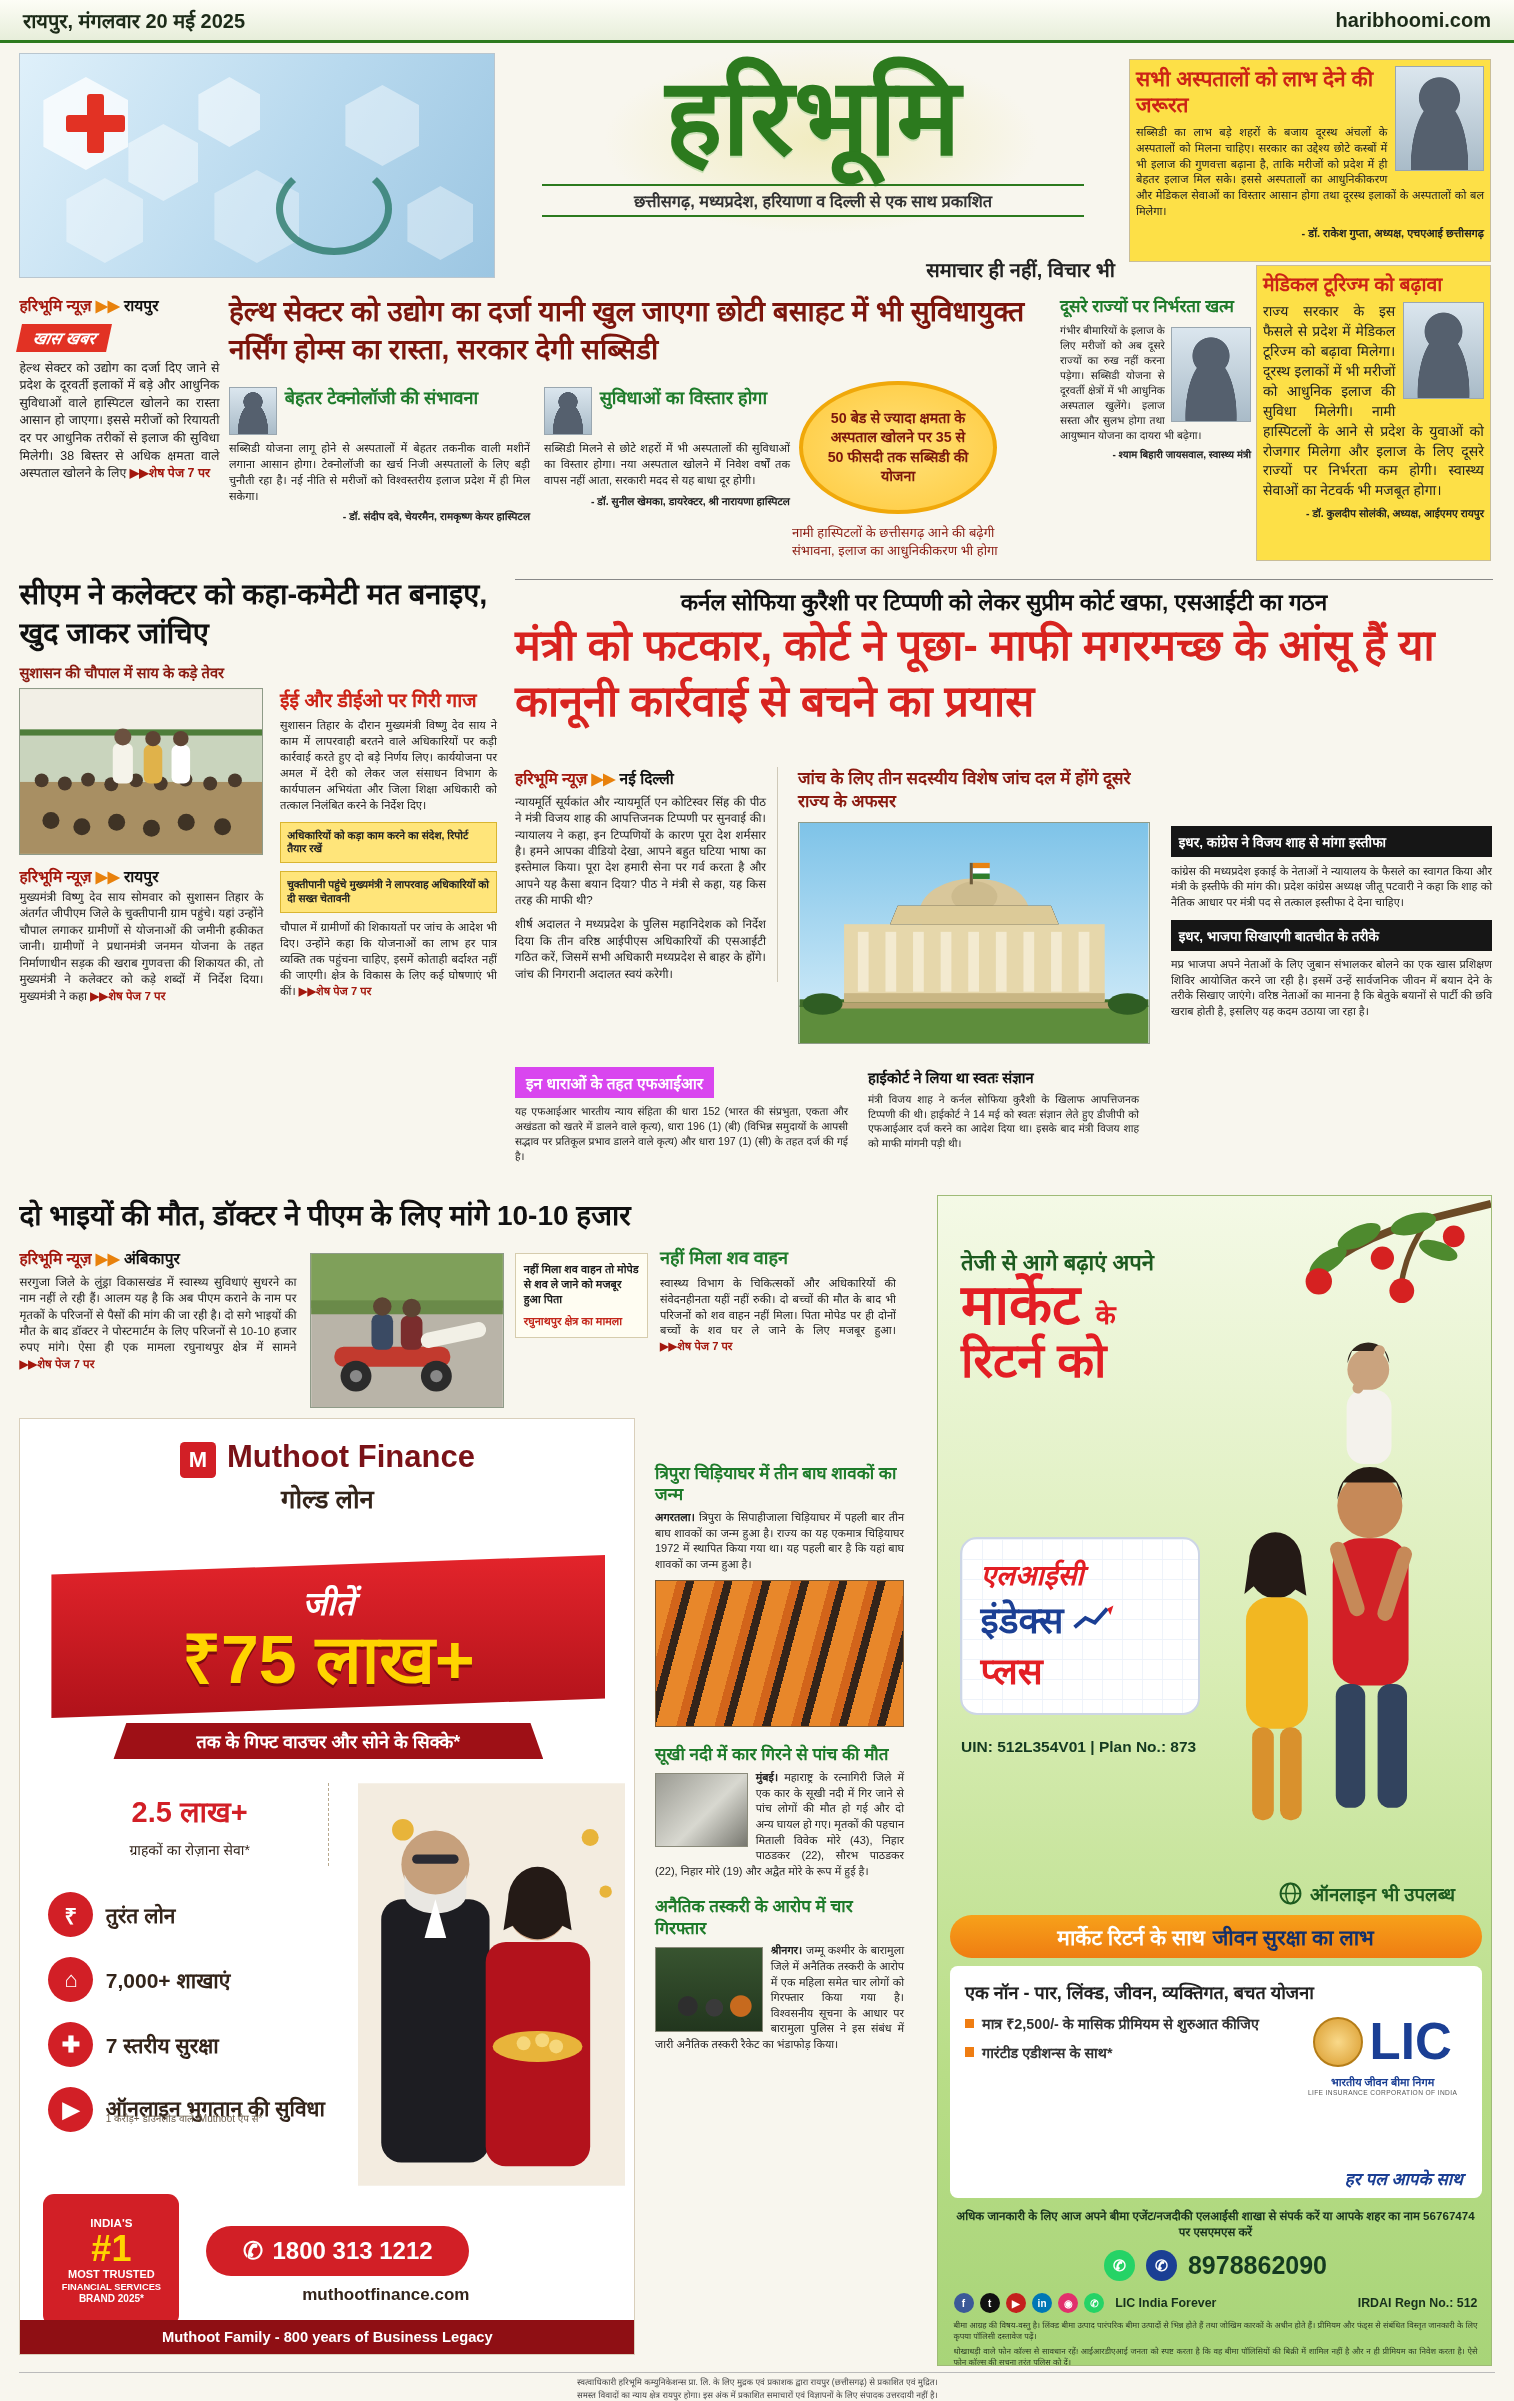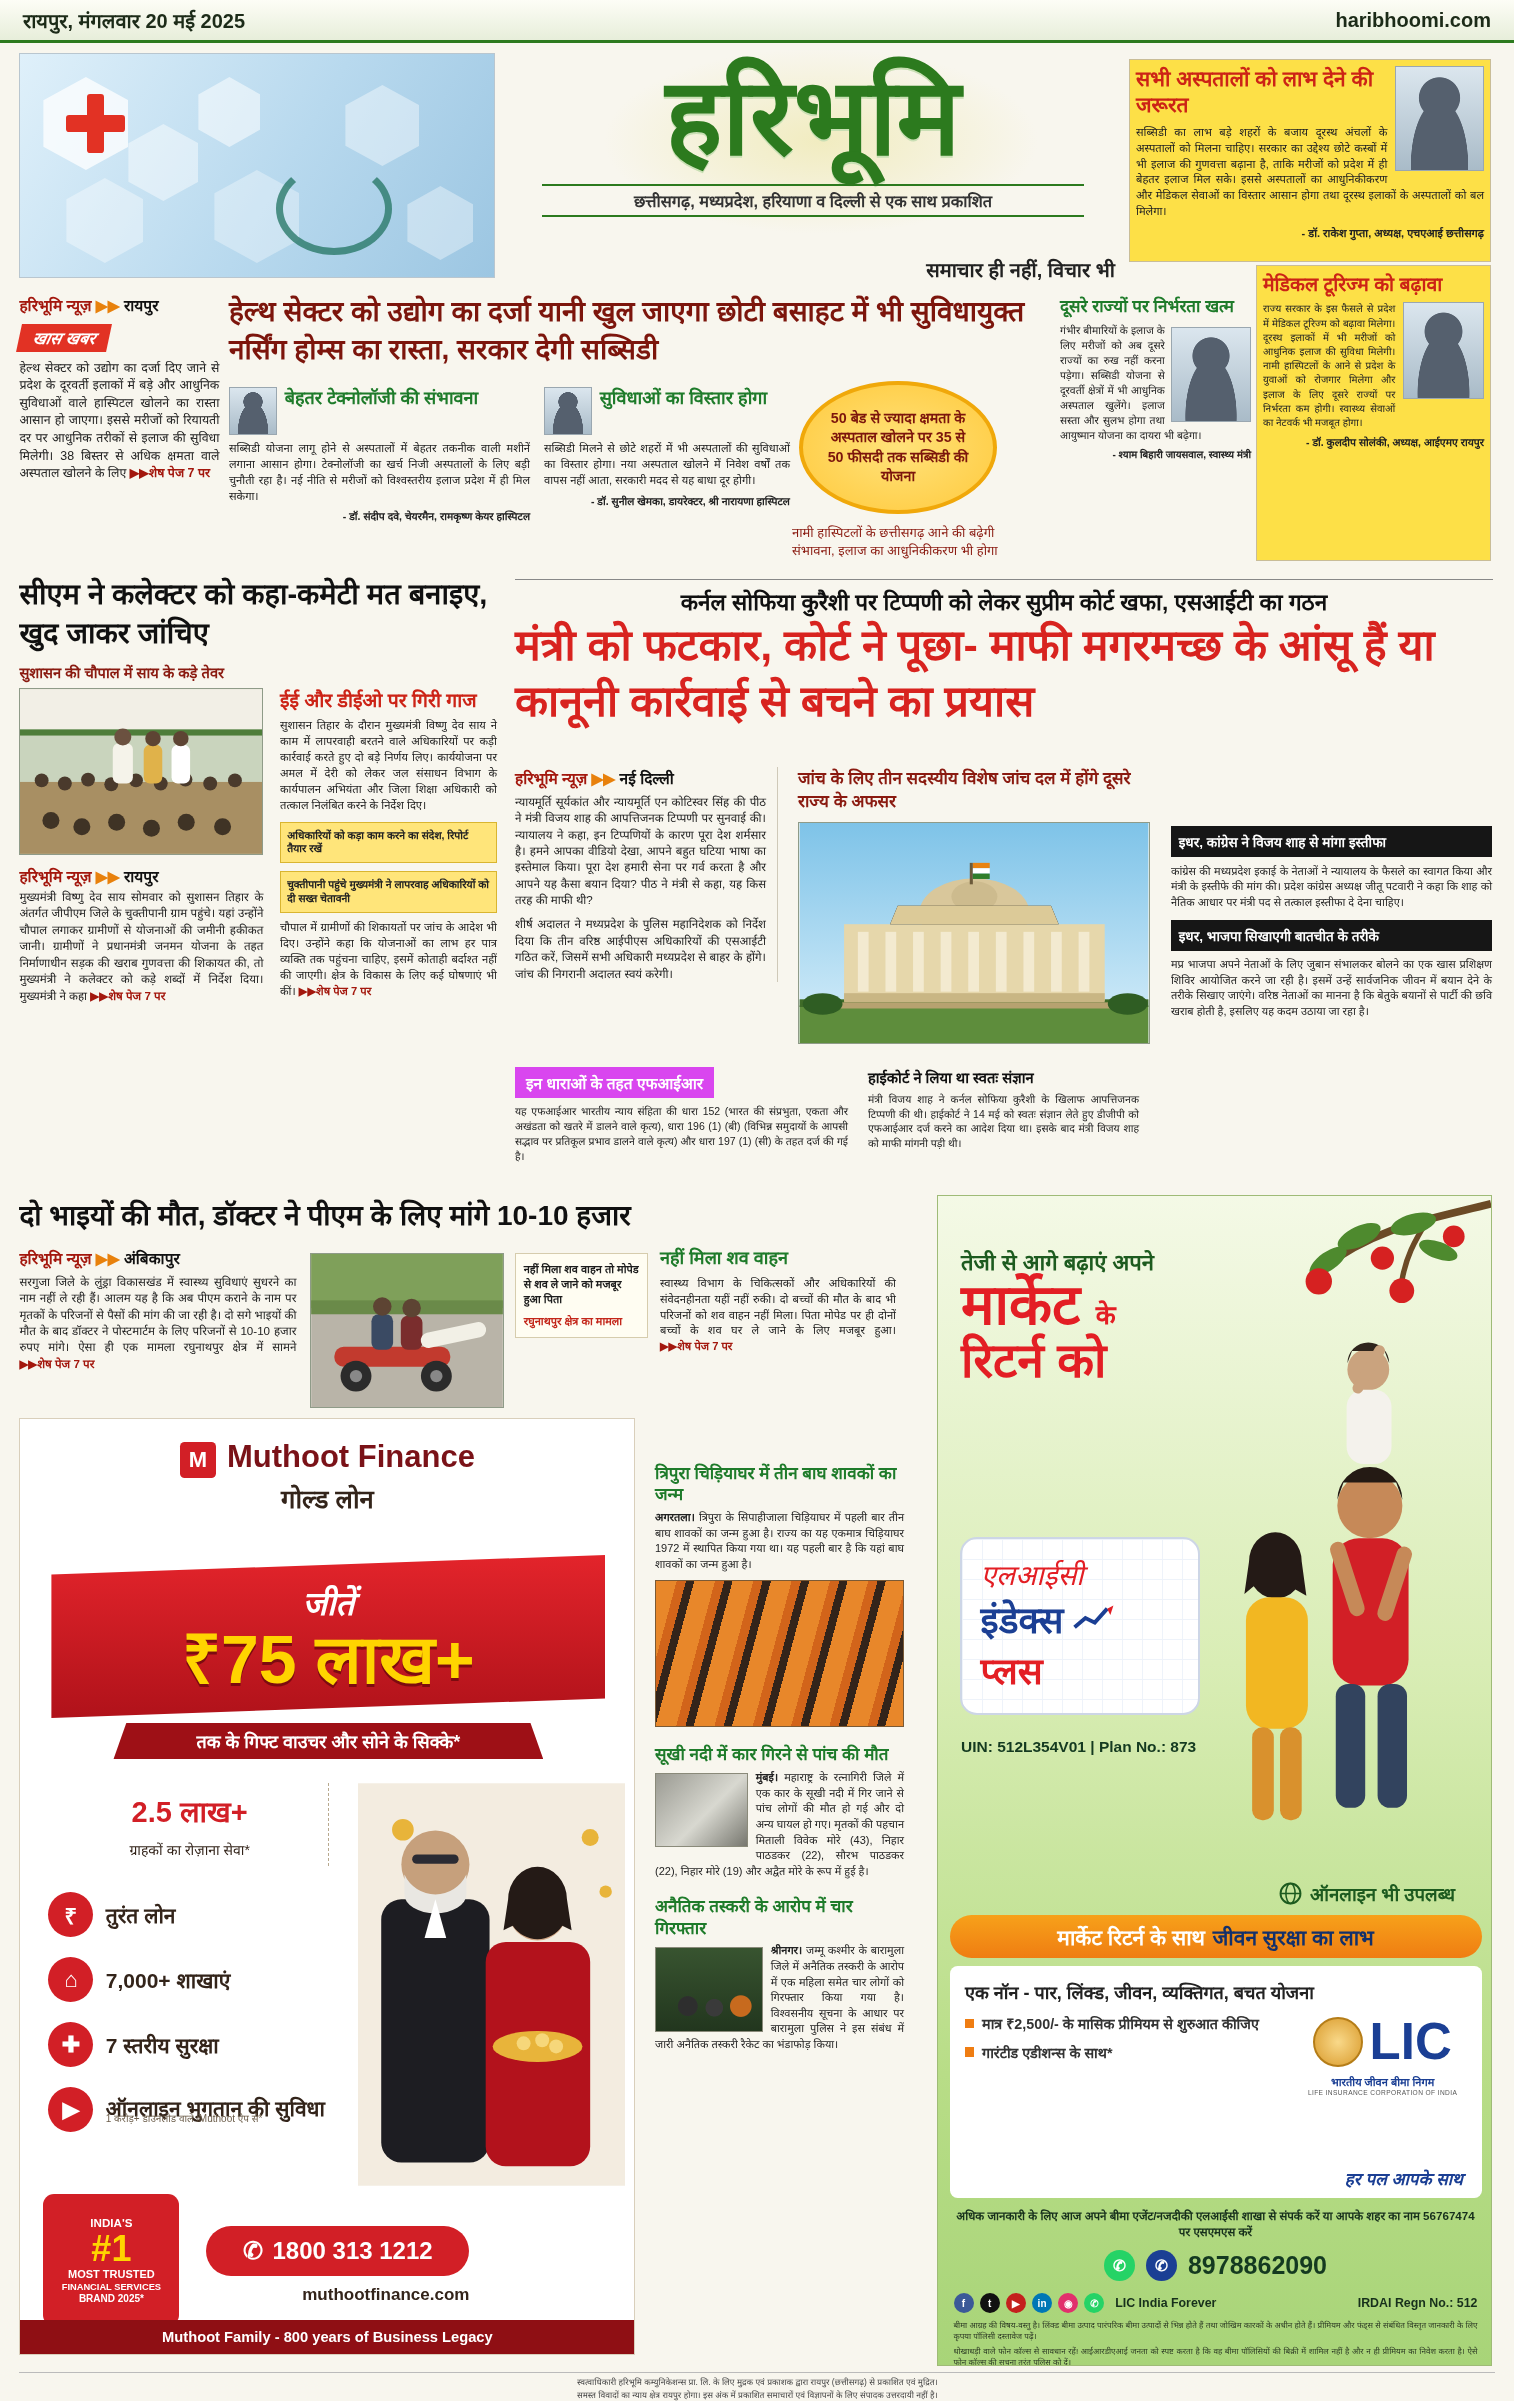--- a/index.html
+++ b/index.html
@@ -108,21 +108,21 @@
 #mf-phone{position:absolute;left:186px;top:807px;width:263px;height:50px;background:#d21f26;border-radius:26px;color:#fff;display:flex;align-items:center;justify-content:center;gap:9.3px;font-size:24px;font-weight:800}
 #mf-web{position:absolute;left:186px;top:866px;width:263px;text-align:right;font-size:17px;font-weight:800;color:#33241a}
 #mf-footer{position:absolute;left:0;bottom:0;width:100%;height:34px;background:#8f0f14;color:#fff;display:flex;align-items:center;justify-content:center;font-size:14.7px;font-weight:bold}
 
 #lic{position:absolute;left:937px;top:1195px;width:555px;height:1171px;background:linear-gradient(180deg,#f4f9e6 0%,#d9edb5 40%,#b8dd87 75%,#a8d478 100%);border:0.8px solid #9fbb77;overflow:hidden}
 #lic-l1{font-size:22px;font-weight:800;color:#1d5b1f}
 #lic-l2{font-size:56px;font-weight:800;color:#e31e24;line-height:1.05}
 #lic-l2 .small{font-size:26px}
 #lic-l3{font-size:48px;font-weight:800;color:#e31e24;line-height:1.1}
 #lic-badge{position:absolute;left:22px;top:341px;width:240px;height:178px;background:#fff;border:2.3px solid #cdd6e6;border-radius:17px;padding:15.5px 18.6px;background-image:repeating-linear-gradient(#eef3fa 0 0.8px,rgba(0,0,0,0) 0.8px 20px),repeating-linear-gradient(90deg,#eef3fa 0 0.8px,rgba(0,0,0,0) 0.8px 20px)}
-#lic-badge .b1{font-size:28px;font-weight:400;font-style:italic;color:#e31e24}
+#lic-badge .b1{font-size:28px;font-weight:700;font-style:italic;color:#e31e24}
 #lic-badge .b2{font-size:37px;font-weight:800;color:#1b3f94;display:flex;align-items:center;gap:9.3px}
 #lic-badge .b3{font-size:37px;font-weight:800;color:#e31e24}
 #lic-uin{position:absolute;left:23px;top:542px;font-size:15.5px;font-weight:800;color:#143a20}
 #lic-online{position:absolute;right:36px;top:685px;display:flex;align-items:center;gap:7.7px;font-size:18.6px;font-weight:800;color:#1d5b1f}
 #lic-band{position:absolute;left:11.6px;top:719px;width:532px;height:43px;border-radius:22px;background:linear-gradient(#f7a11a,#ef7d12);display:flex;align-items:center;justify-content:center;gap:7.7px;font-size:21px;font-weight:800}
 #lic-panel{position:absolute;left:11.6px;top:770px;width:532px;height:232px;background:#fff;border-radius:7.7px;padding:14px 15.5px}
 #lic-plan{font-size:18px;font-weight:800;color:#222;margin-bottom:11px}
 .lic-bullet{display:flex;gap:7.7px;width:341px;margin-bottom:9.3px;font-size:14.3px;font-weight:bold;color:#333;line-height:1.35}
 .lic-bullet:before{content:"";flex:0 0 9.3px;height:9.3px;background:#ef7d12;margin-top:3.9px}
 #lic-logo{position:absolute;right:15.5px;top:46px;width:167px;text-align:center}
@@ -212,21 +212,21 @@
   <div id="lead-right">
     <div class="green-title" style="font-size:17px;margin-bottom:6.2px">दूसरे राज्यों पर निर्भरता खत्म</div>
     <div class="rc-photo portrait"></div>
     <div class="jtext" style="font-size:10.5px">गंभीर बीमारियों के इलाज के लिए मरीजों को अब दूसरे राज्यों का रुख नहीं करना पड़ेगा। सब्सिडी योजना से दूरवर्ती क्षेत्रों में भी आधुनिक अस्पताल खुलेंगे। इलाज सस्ता और सुलभ होगा तथा आयुष्मान योजना का दायरा भी बढ़ेगा।</div>
     <div class="byline" style="font-size:10px">- श्याम बिहारी जायसवाल, स्वास्थ्य मंत्री</div>
   </div>
 
   <aside class="news-box" style="left:1256px;top:265px;width:235px;height:296px">
     <div class="box-title" style="font-size:19.4px">मेडिकल टूरिज्म को बढ़ावा</div>
     <div class="mini-photo portrait" style="width:81px;height:97px"></div>
-    <div class="box-body jtext" style="font-size:10px">राज्य सरकार के इस फैसले से प्रदेश में मेडिकल टूरिज्म को बढ़ावा मिलेगा। दूरस्थ इलाकों में भी मरीजों को आधुनिक इलाज की सुविधा मिलेगी। नामी हास्पिटलों के आने से प्रदेश के युवाओं को रोजगार मिलेगा और इलाज के लिए दूसरे राज्यों पर निर्भरता कम होगी। स्वास्थ्य सेवाओं का नेटवर्क भी मजबूत होगा।</div>
+    <div class="box-body jtext" style="font-size:14px">राज्य सरकार के इस फैसले से प्रदेश में मेडिकल टूरिज्म को बढ़ावा मिलेगा। दूरस्थ इलाकों में भी मरीजों को आधुनिक इलाज की सुविधा मिलेगी। नामी हास्पिटलों के आने से प्रदेश के युवाओं को रोजगार मिलेगा और इलाज के लिए दूसरे राज्यों पर निर्भरता कम होगी। स्वास्थ्य सेवाओं का नेटवर्क भी मजबूत होगा।</div>
     <div class="byline" style="font-size:10.5px">- डॉ. कुलदीप सोलंकी, अध्यक्ष, आईएमए रायपुर</div>
   </aside>
 
   <h2 id="cm-headline">सीएम ने कलेक्टर को कहा-कमेटी मत बनाइए, खुद जाकर जांचिए</h2>
   <div id="cm-caption">सुशासन की चौपाल में साय के कड़े तेवर</div>
   <div id="cm-photo">
     <svg width="242" height="165" viewBox="0 0 313 213">
       <rect width="313" height="213" fill="#c9d4bd"></rect>
       <rect width="313" height="58" fill="#f2efe6"></rect>
       <rect y="52" width="313" height="8" fill="#4e7d3a"></rect>

